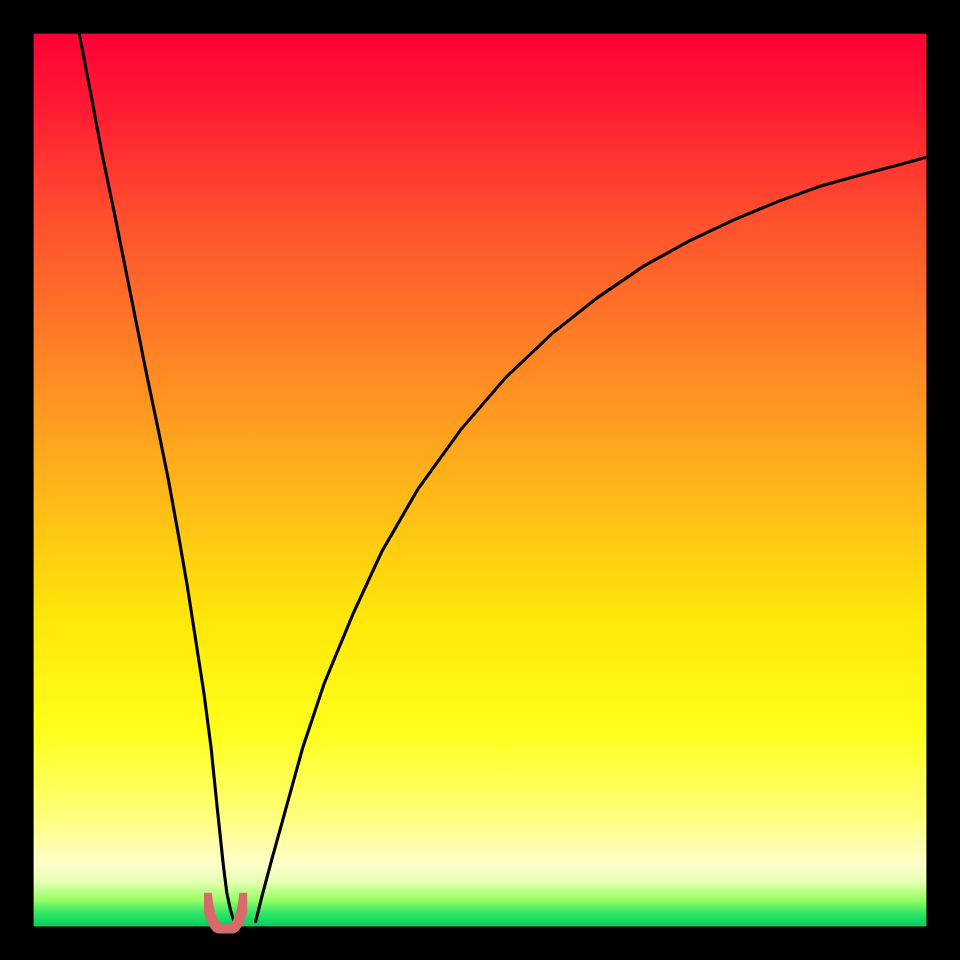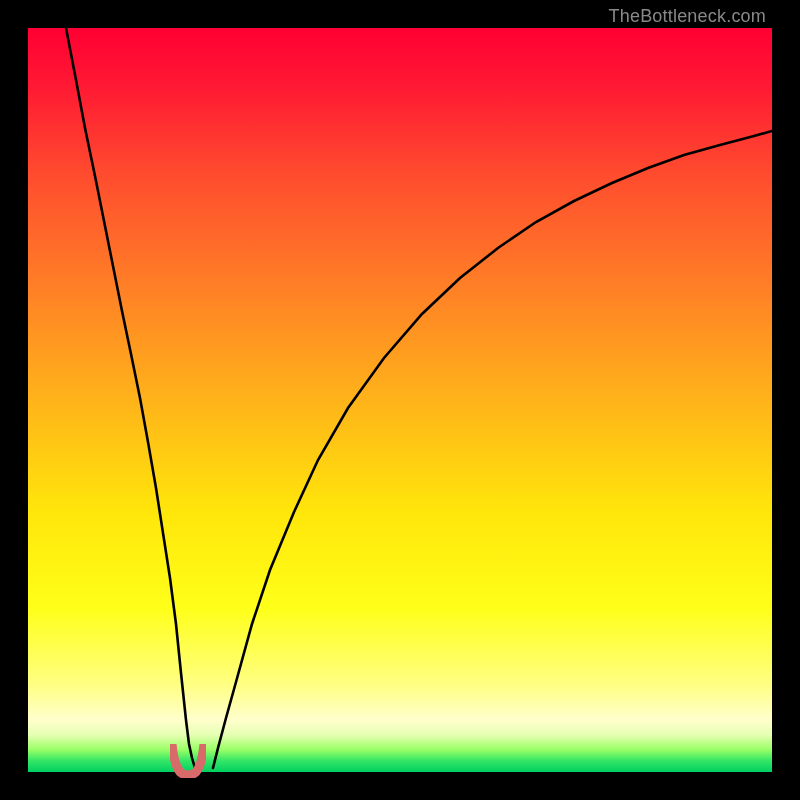--- a/index.html
+++ b/index.html
@@ -37,21 +37,20 @@
     width:36px;height:34px;
     pointer-events:none;
   }
 </style>
 </head>
 <body>
 
 <div class="frame">
   <div class="plot"></div>
 
-  <div class="watermark">TheBottleneck.com</div>
 
   <svg class="curve" viewBox="0 0 744 744" preserveAspectRatio="none">
     <path d="M 38 0
              L 48 52
              L 57 100
              L 67 148
              L 76 193
              L 85 238
              L 94 283
              L 103 326

